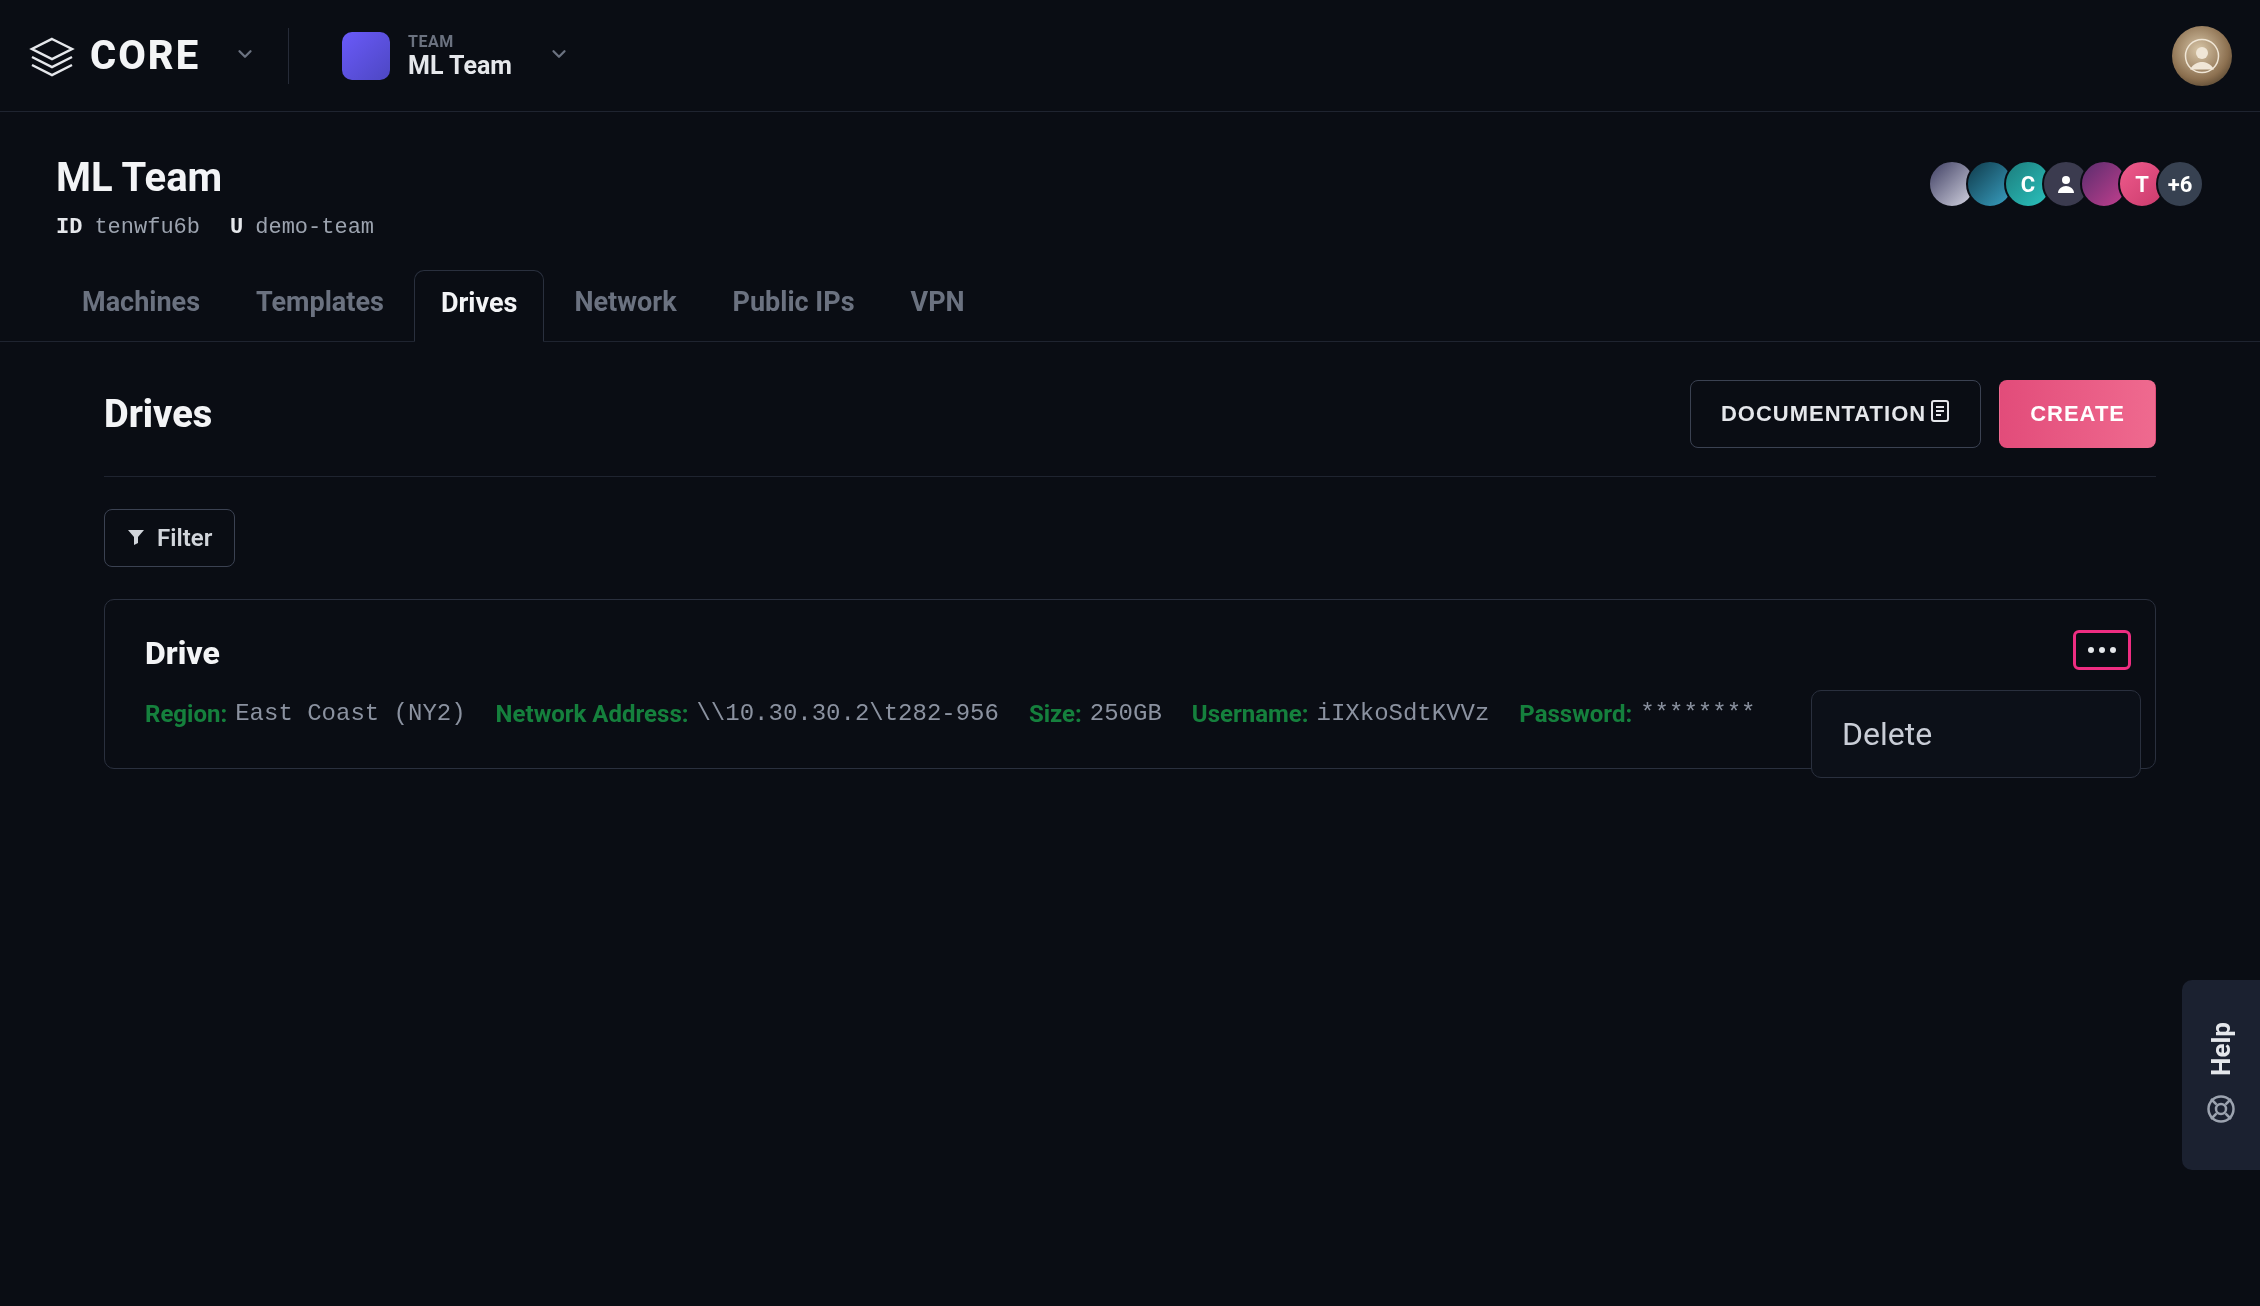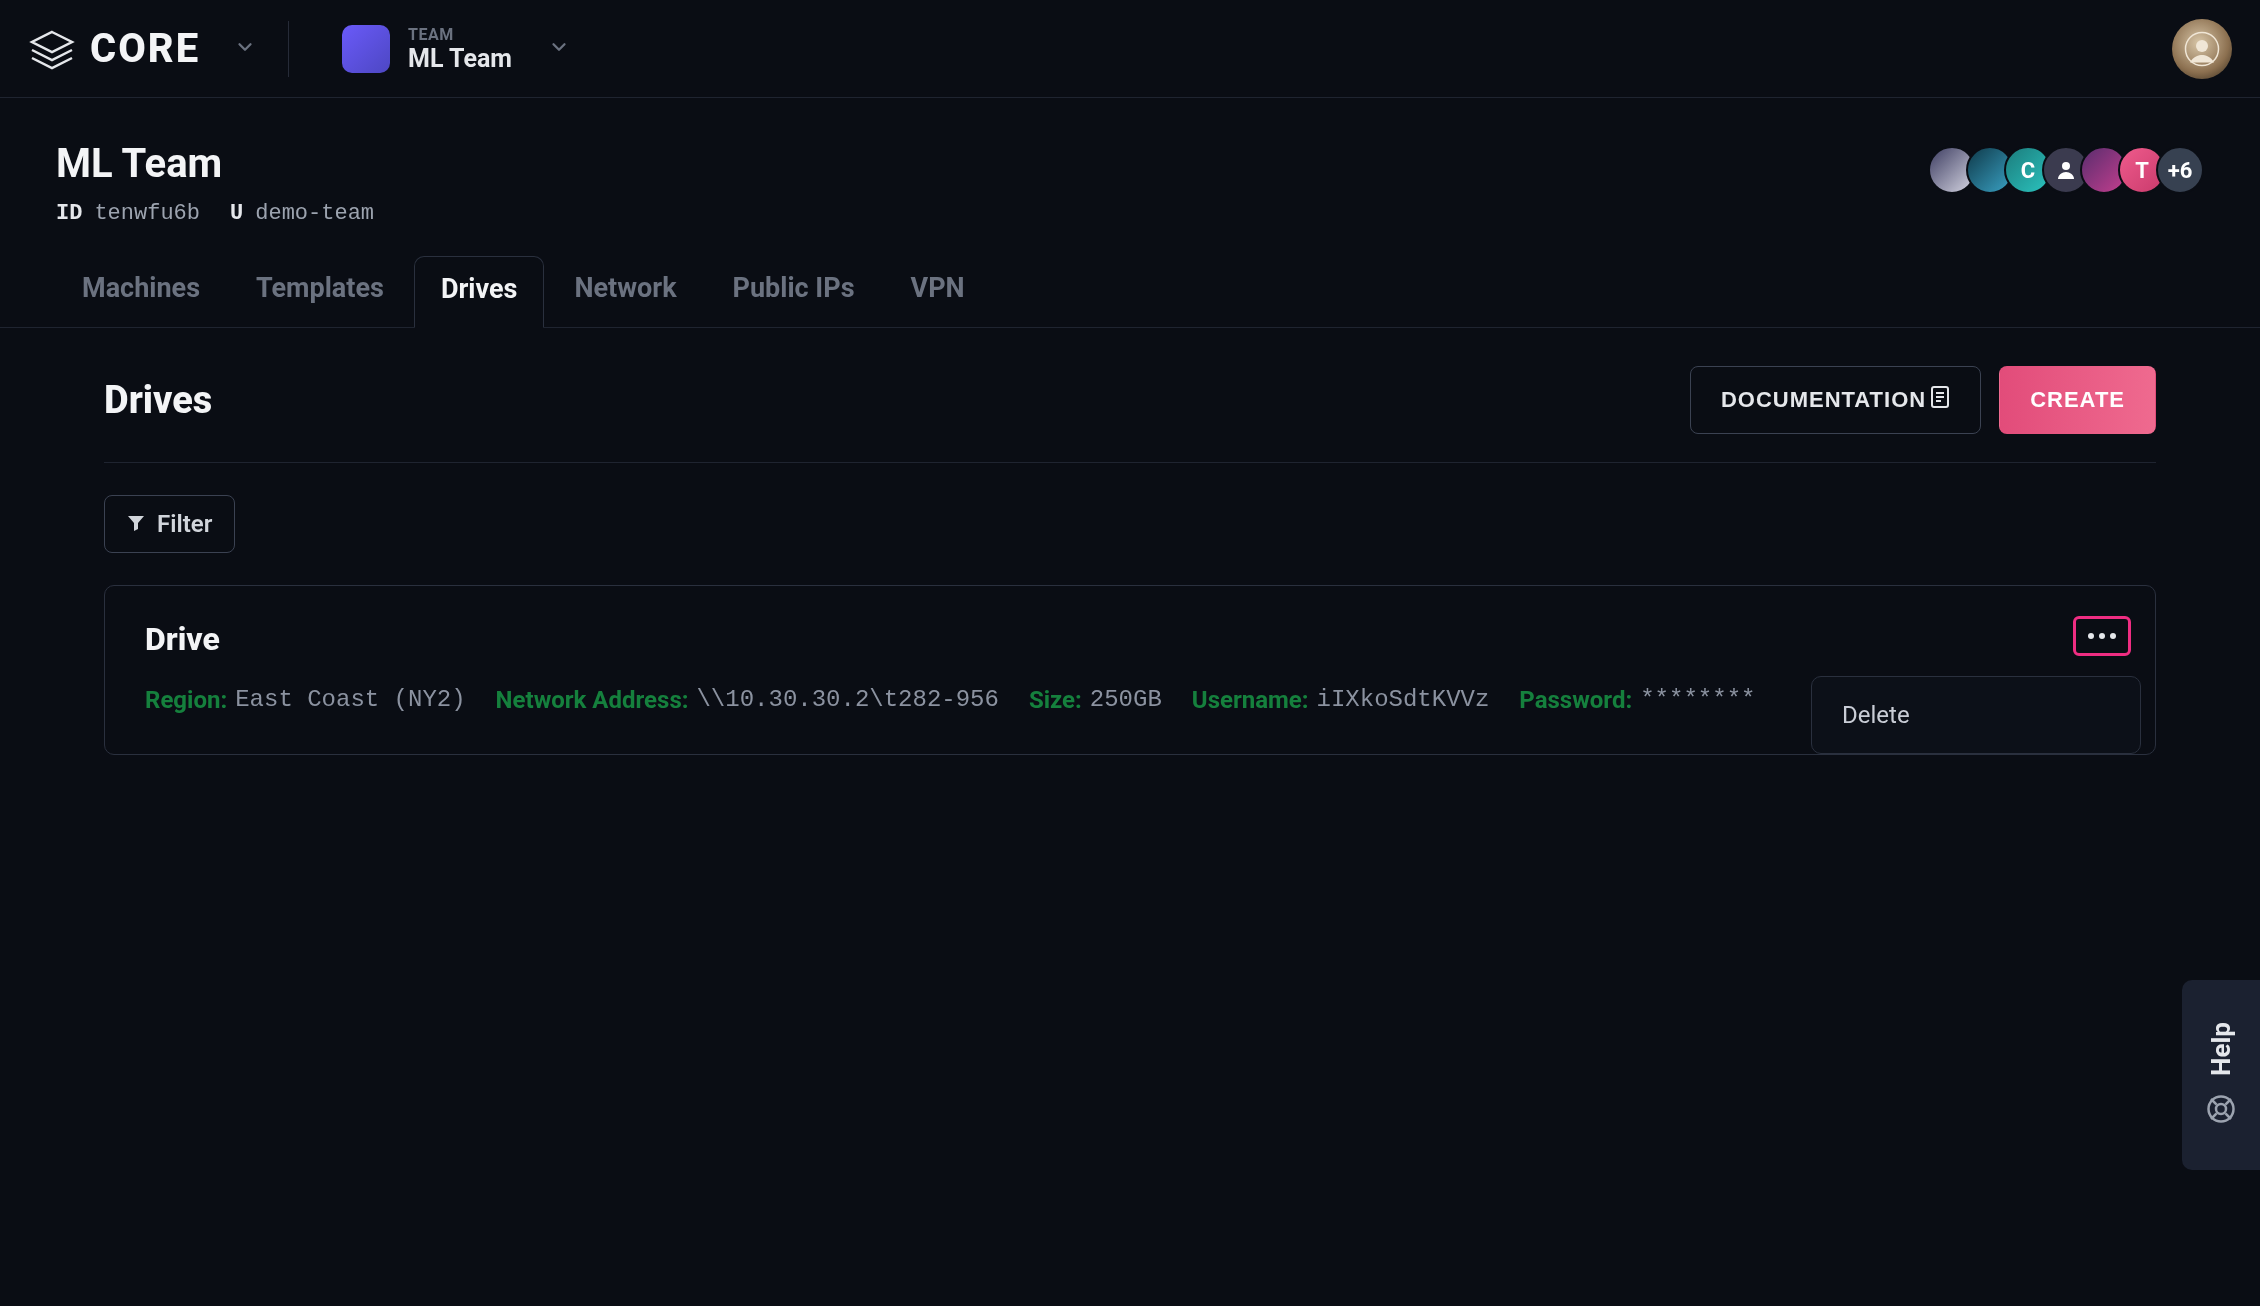--- a/index.html
+++ b/index.html
@@ -8,21 +8,21 @@
   color: #e5e7eb;
   font-family: -apple-system, BlinkMacSystemFont, "Segoe UI", Roboto, Helvetica, Arial, sans-serif;
   width: 2260px;
   height: 1306px;
   overflow: hidden;
   position: relative;
 }
 
 
 .topbar {
-  height: 98px;
+  height: 112px;
   border-bottom: 1px solid #1f2430;
   display: flex;
   align-items: center;
   padding: 0 28px;
   position: relative;
 }
 .brand {
   display: flex;
   align-items: center;
   gap: 14px;
@@ -269,21 +269,21 @@
   position: absolute;
   top: 90px;
   right: 14px;
   width: 330px;
   border: 1px solid #2a303e;
   border-radius: 10px;
   background: #0c1018;
 }
 .dropdown-item {
   padding: 24px 30px;
-  font-size: 24px;
+  font-size: 32px;
   color: #c9cdd6;
   cursor: pointer;
 }
 
 
 .help-tab {
   position: absolute;
   right: 0;
   top: 980px;
   width: 78px;

